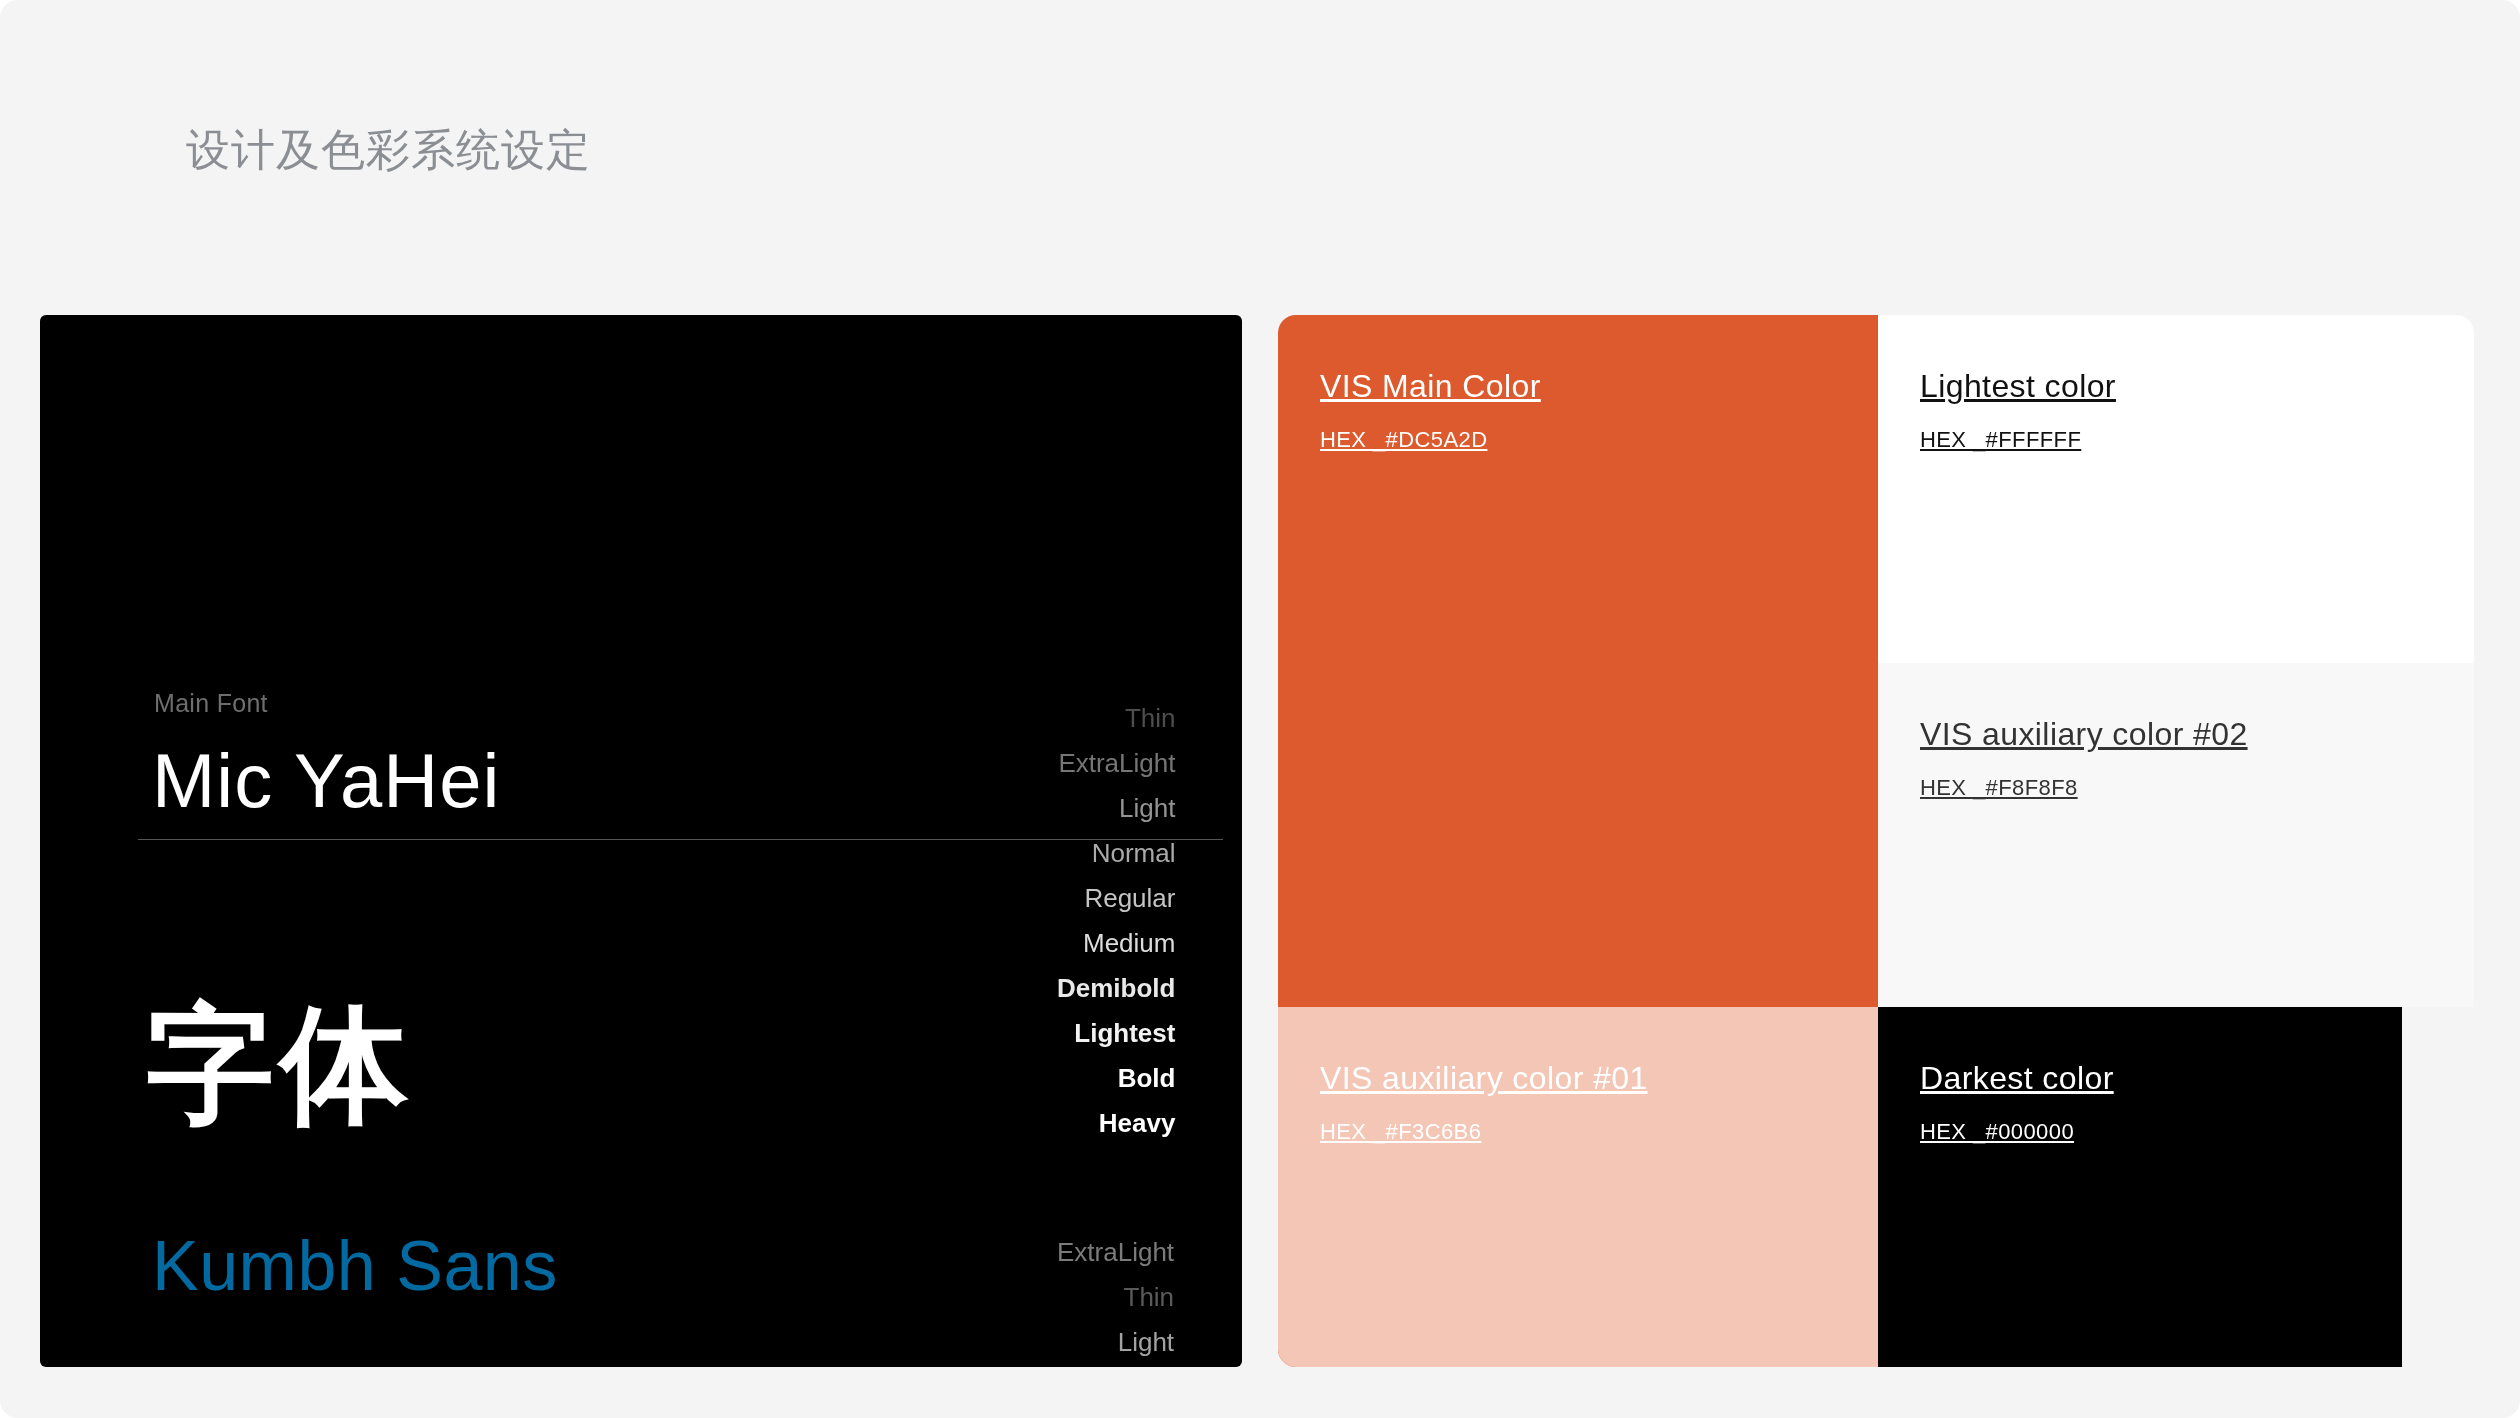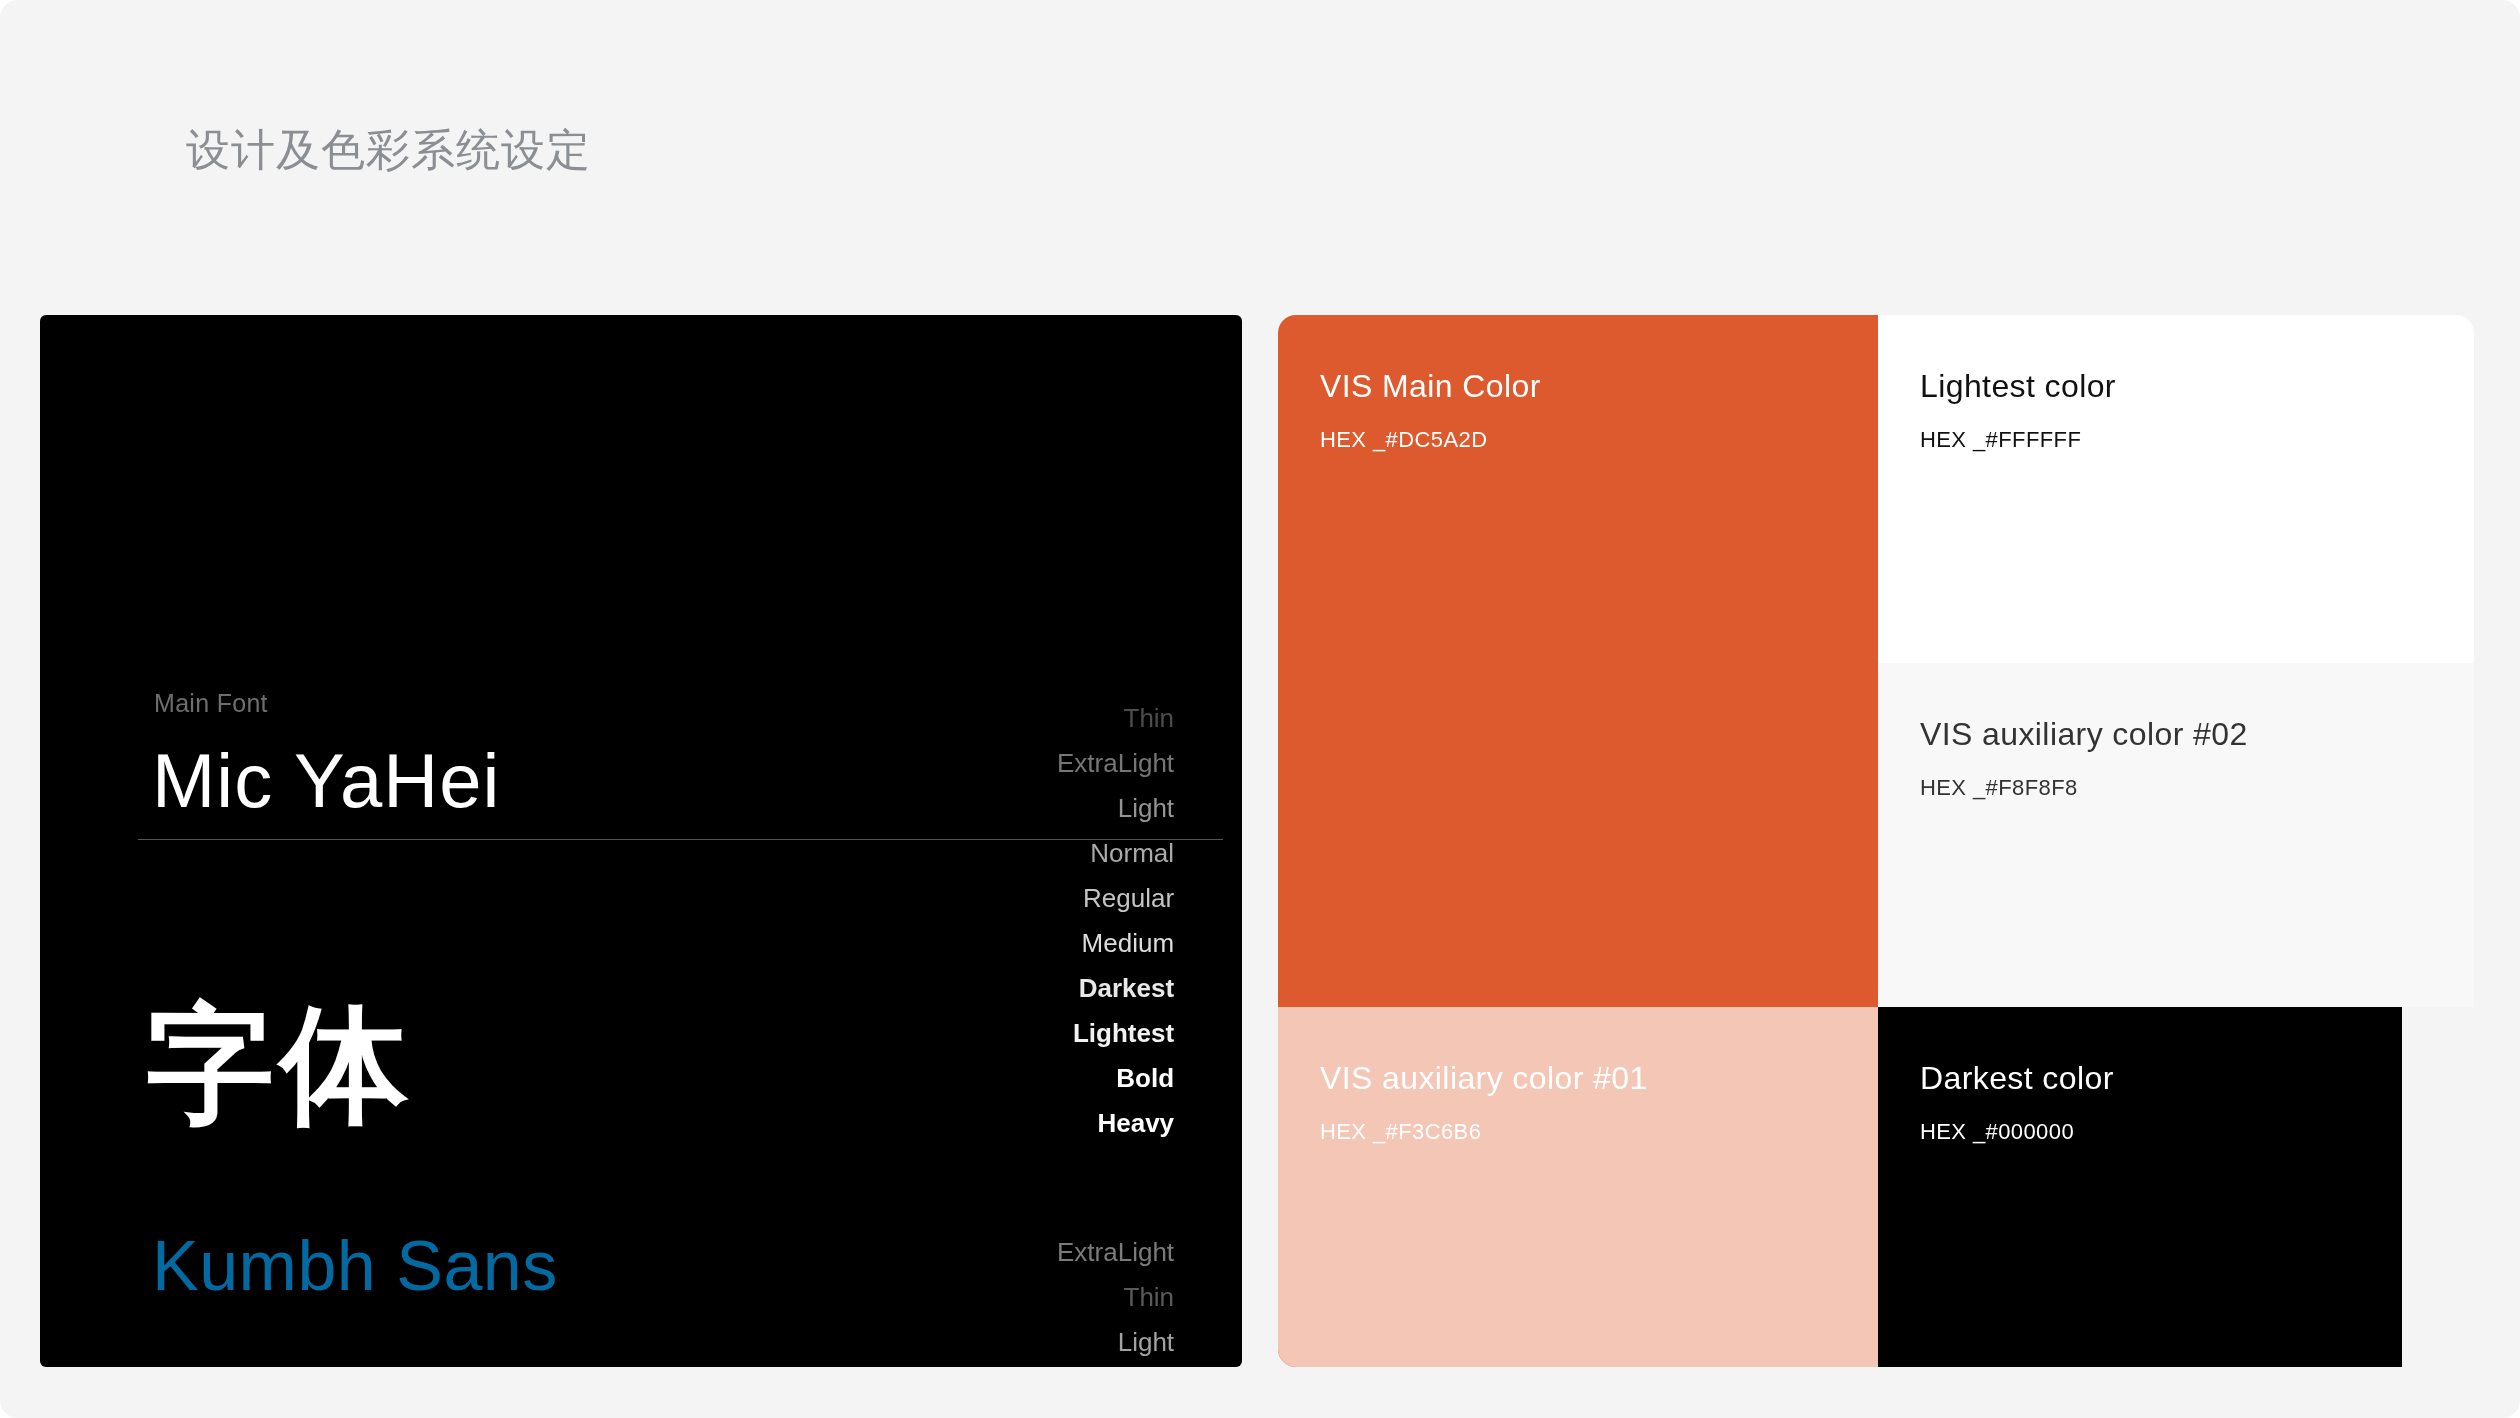--- a/index.html
+++ b/index.html
@@ -140,20 +140,21 @@
     top: 315px;
     width: 1196px;
     height: 1052px;
     border-radius: 18px;
     overflow: hidden;
   }
   .swatch {
     position: absolute;
     box-sizing: border-box;
     padding: 52px 64px 0 42px;
+    text-decoration: underline;
   }
   .swatch-main {
     left: 0; top: 0;
     width: 600px; height: 1052px;
   }
   .swatch-lightest {
     left: 600px; top: 0;
     width: 596px; height: 348px;
   }
   .swatch-aux2 {
@@ -206,21 +207,21 @@
 
     <div class="sample-latin-2">Kumbh Sans</div>
 
     <div class="weight-list list-1">
         <div class="weight-item" style="color: rgb(77, 77, 77); font-weight: 100;">Thin</div>
         <div class="weight-item" style="color: rgb(118, 118, 118); font-weight: 200;">ExtraLight</div>
         <div class="weight-item" style="color: rgb(148, 148, 148); font-weight: 300;">Light</div>
         <div class="weight-item" style="color: rgb(170, 170, 170); font-weight: 400;">Normal</div>
         <div class="weight-item" style="color: rgb(196, 196, 196); font-weight: 400;">Regular</div>
         <div class="weight-item" style="color: rgb(220, 220, 220); font-weight: 500;">Medium</div>
-        <div class="weight-item" style="color: rgb(233, 233, 233); font-weight: 600;">Darkest</div>
+        <div class="weight-item" style="color: rgb(233, 233, 233); font-weight: 600;">Demibold</div>
         <div class="weight-item" style="color: rgb(242, 242, 242); font-weight: 650;">Lightest</div>
         <div class="weight-item" style="color: rgb(255, 255, 255); font-weight: 700;">Bold</div>
         <div class="weight-item" style="color: rgb(255, 255, 255); font-weight: 800;">Heavy</div>
       </div>
     <div class="weight-list list-2">
         <div class="weight-item" style="color: rgb(123, 123, 123); font-weight: 200;">ExtraLight</div>
         <div class="weight-item" style="color: rgb(90, 90, 90); font-weight: 100;">Thin</div>
         <div class="weight-item" style="color: rgb(162, 162, 162); font-weight: 300;">Light</div>
         <div class="weight-item" style="color: rgb(198, 198, 198); font-weight: 400;">Regular</div>
       </div>

